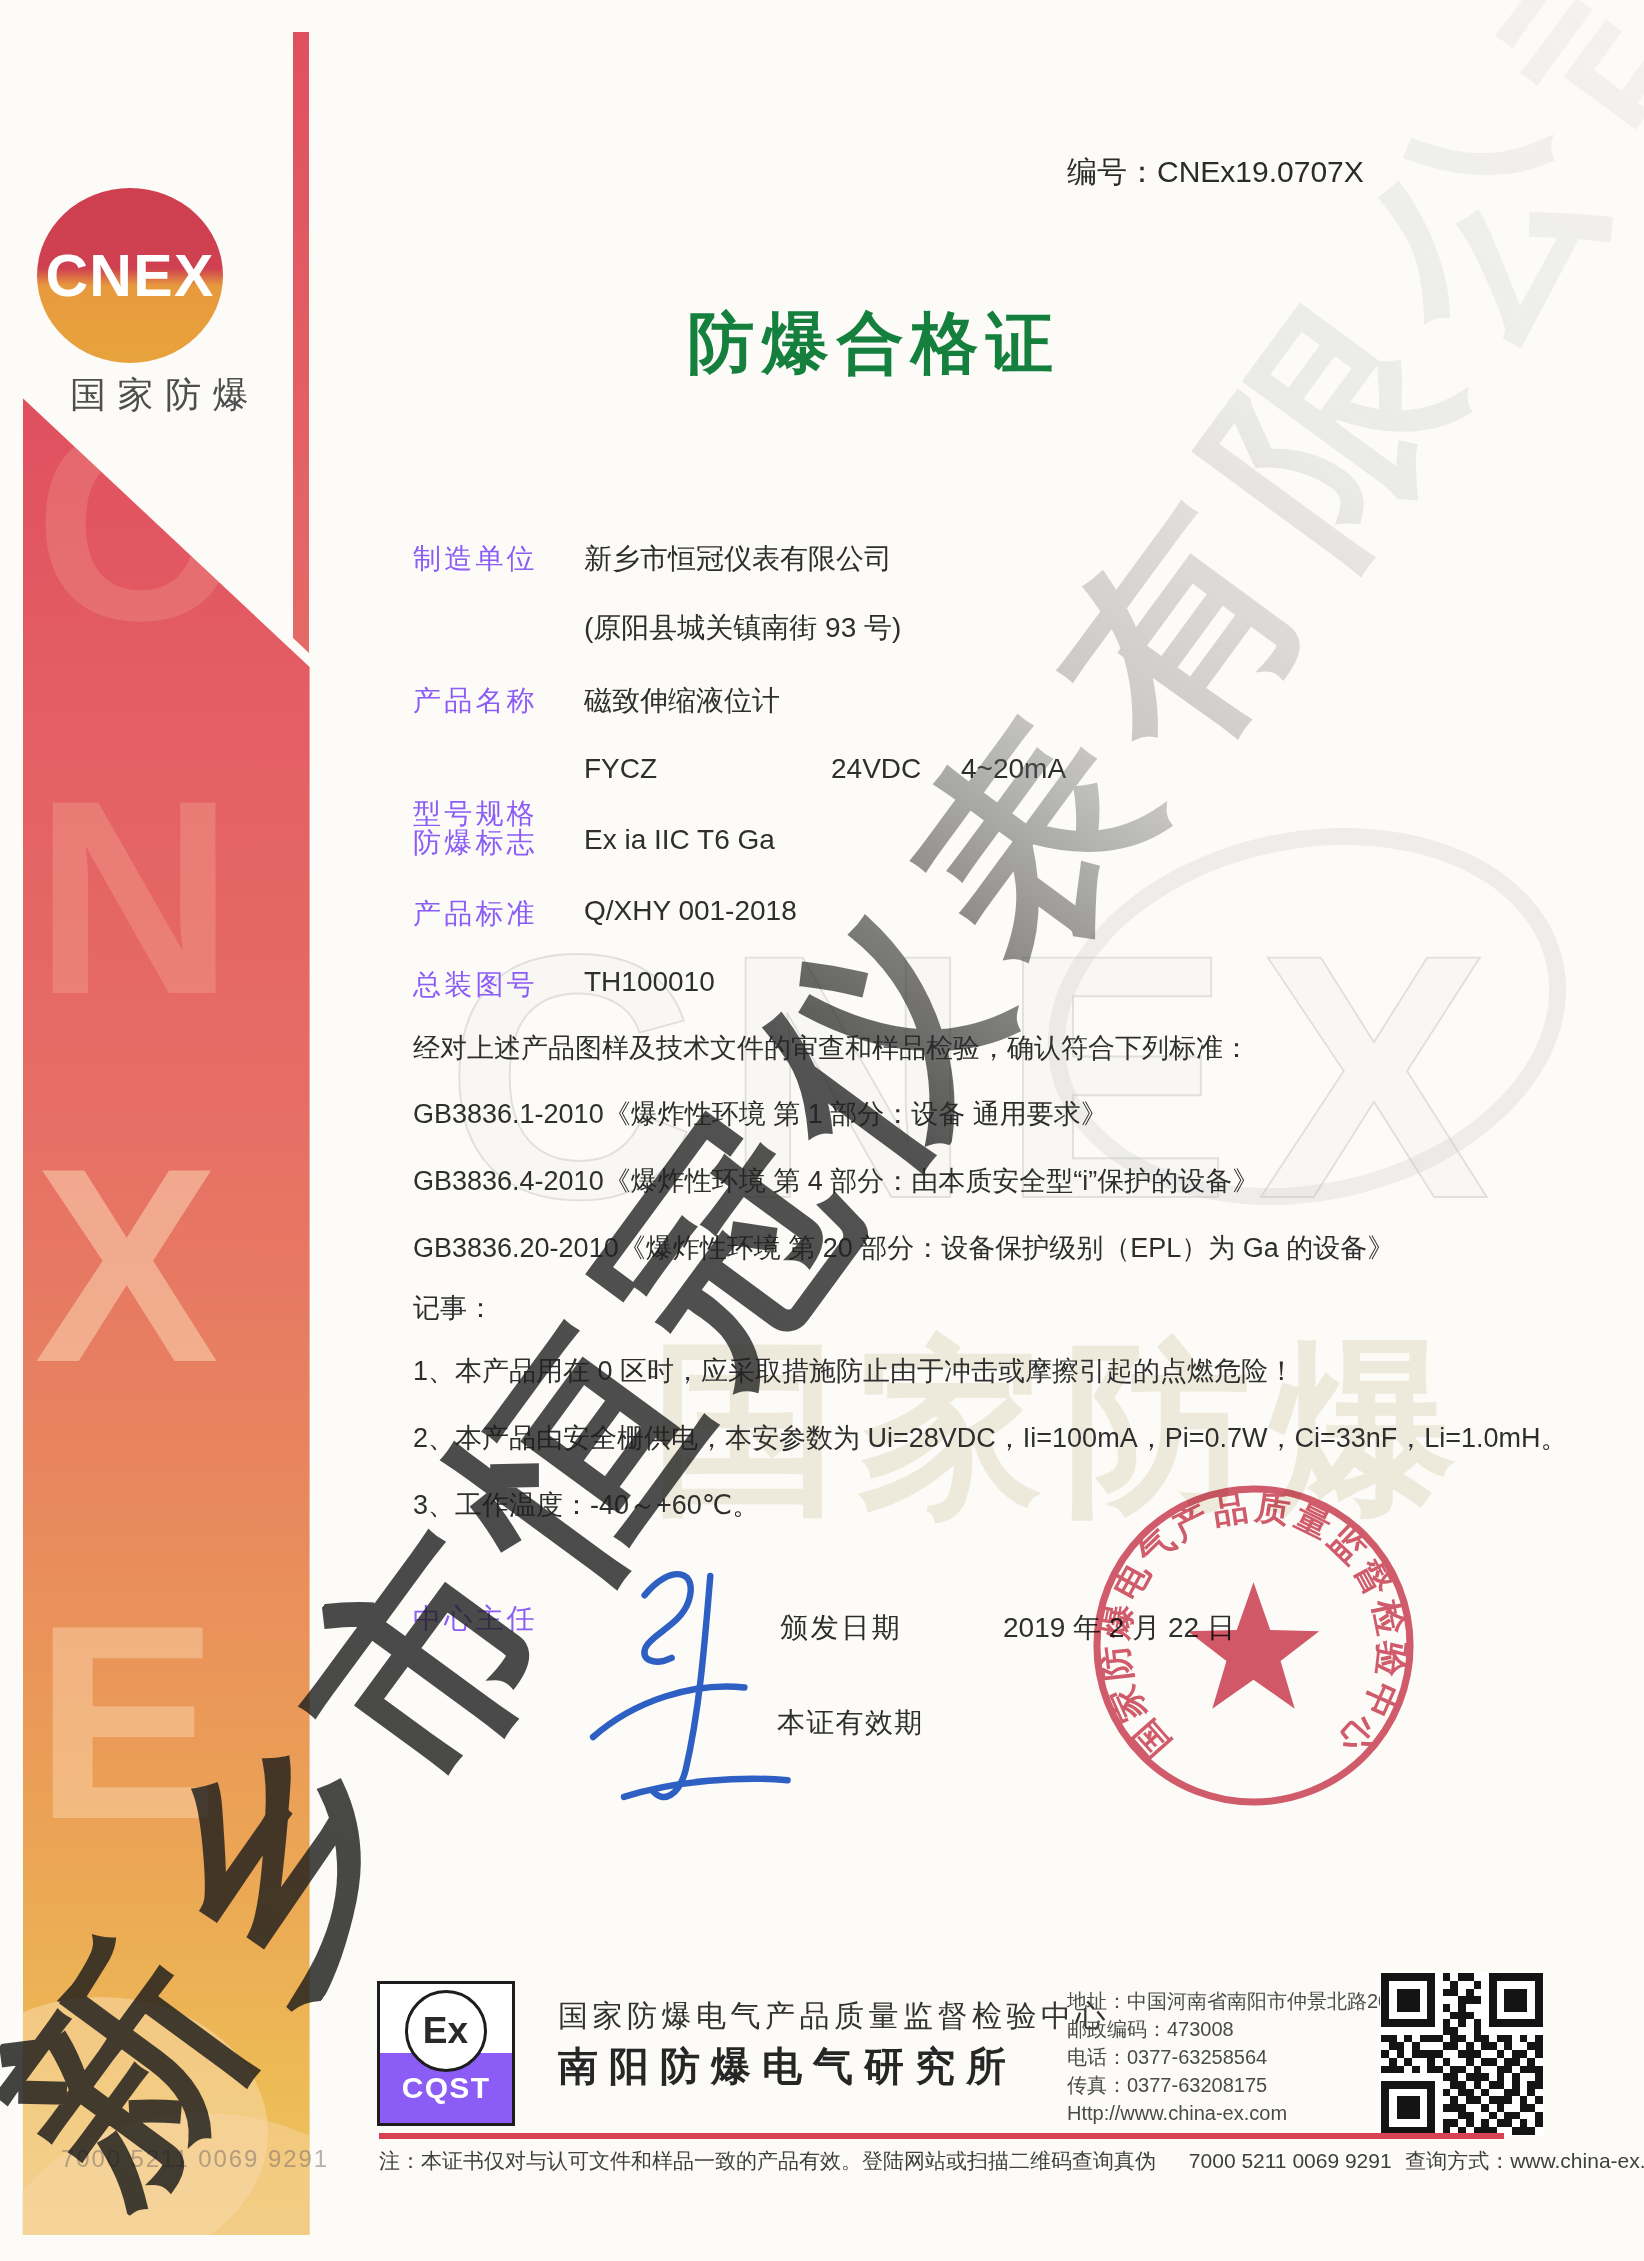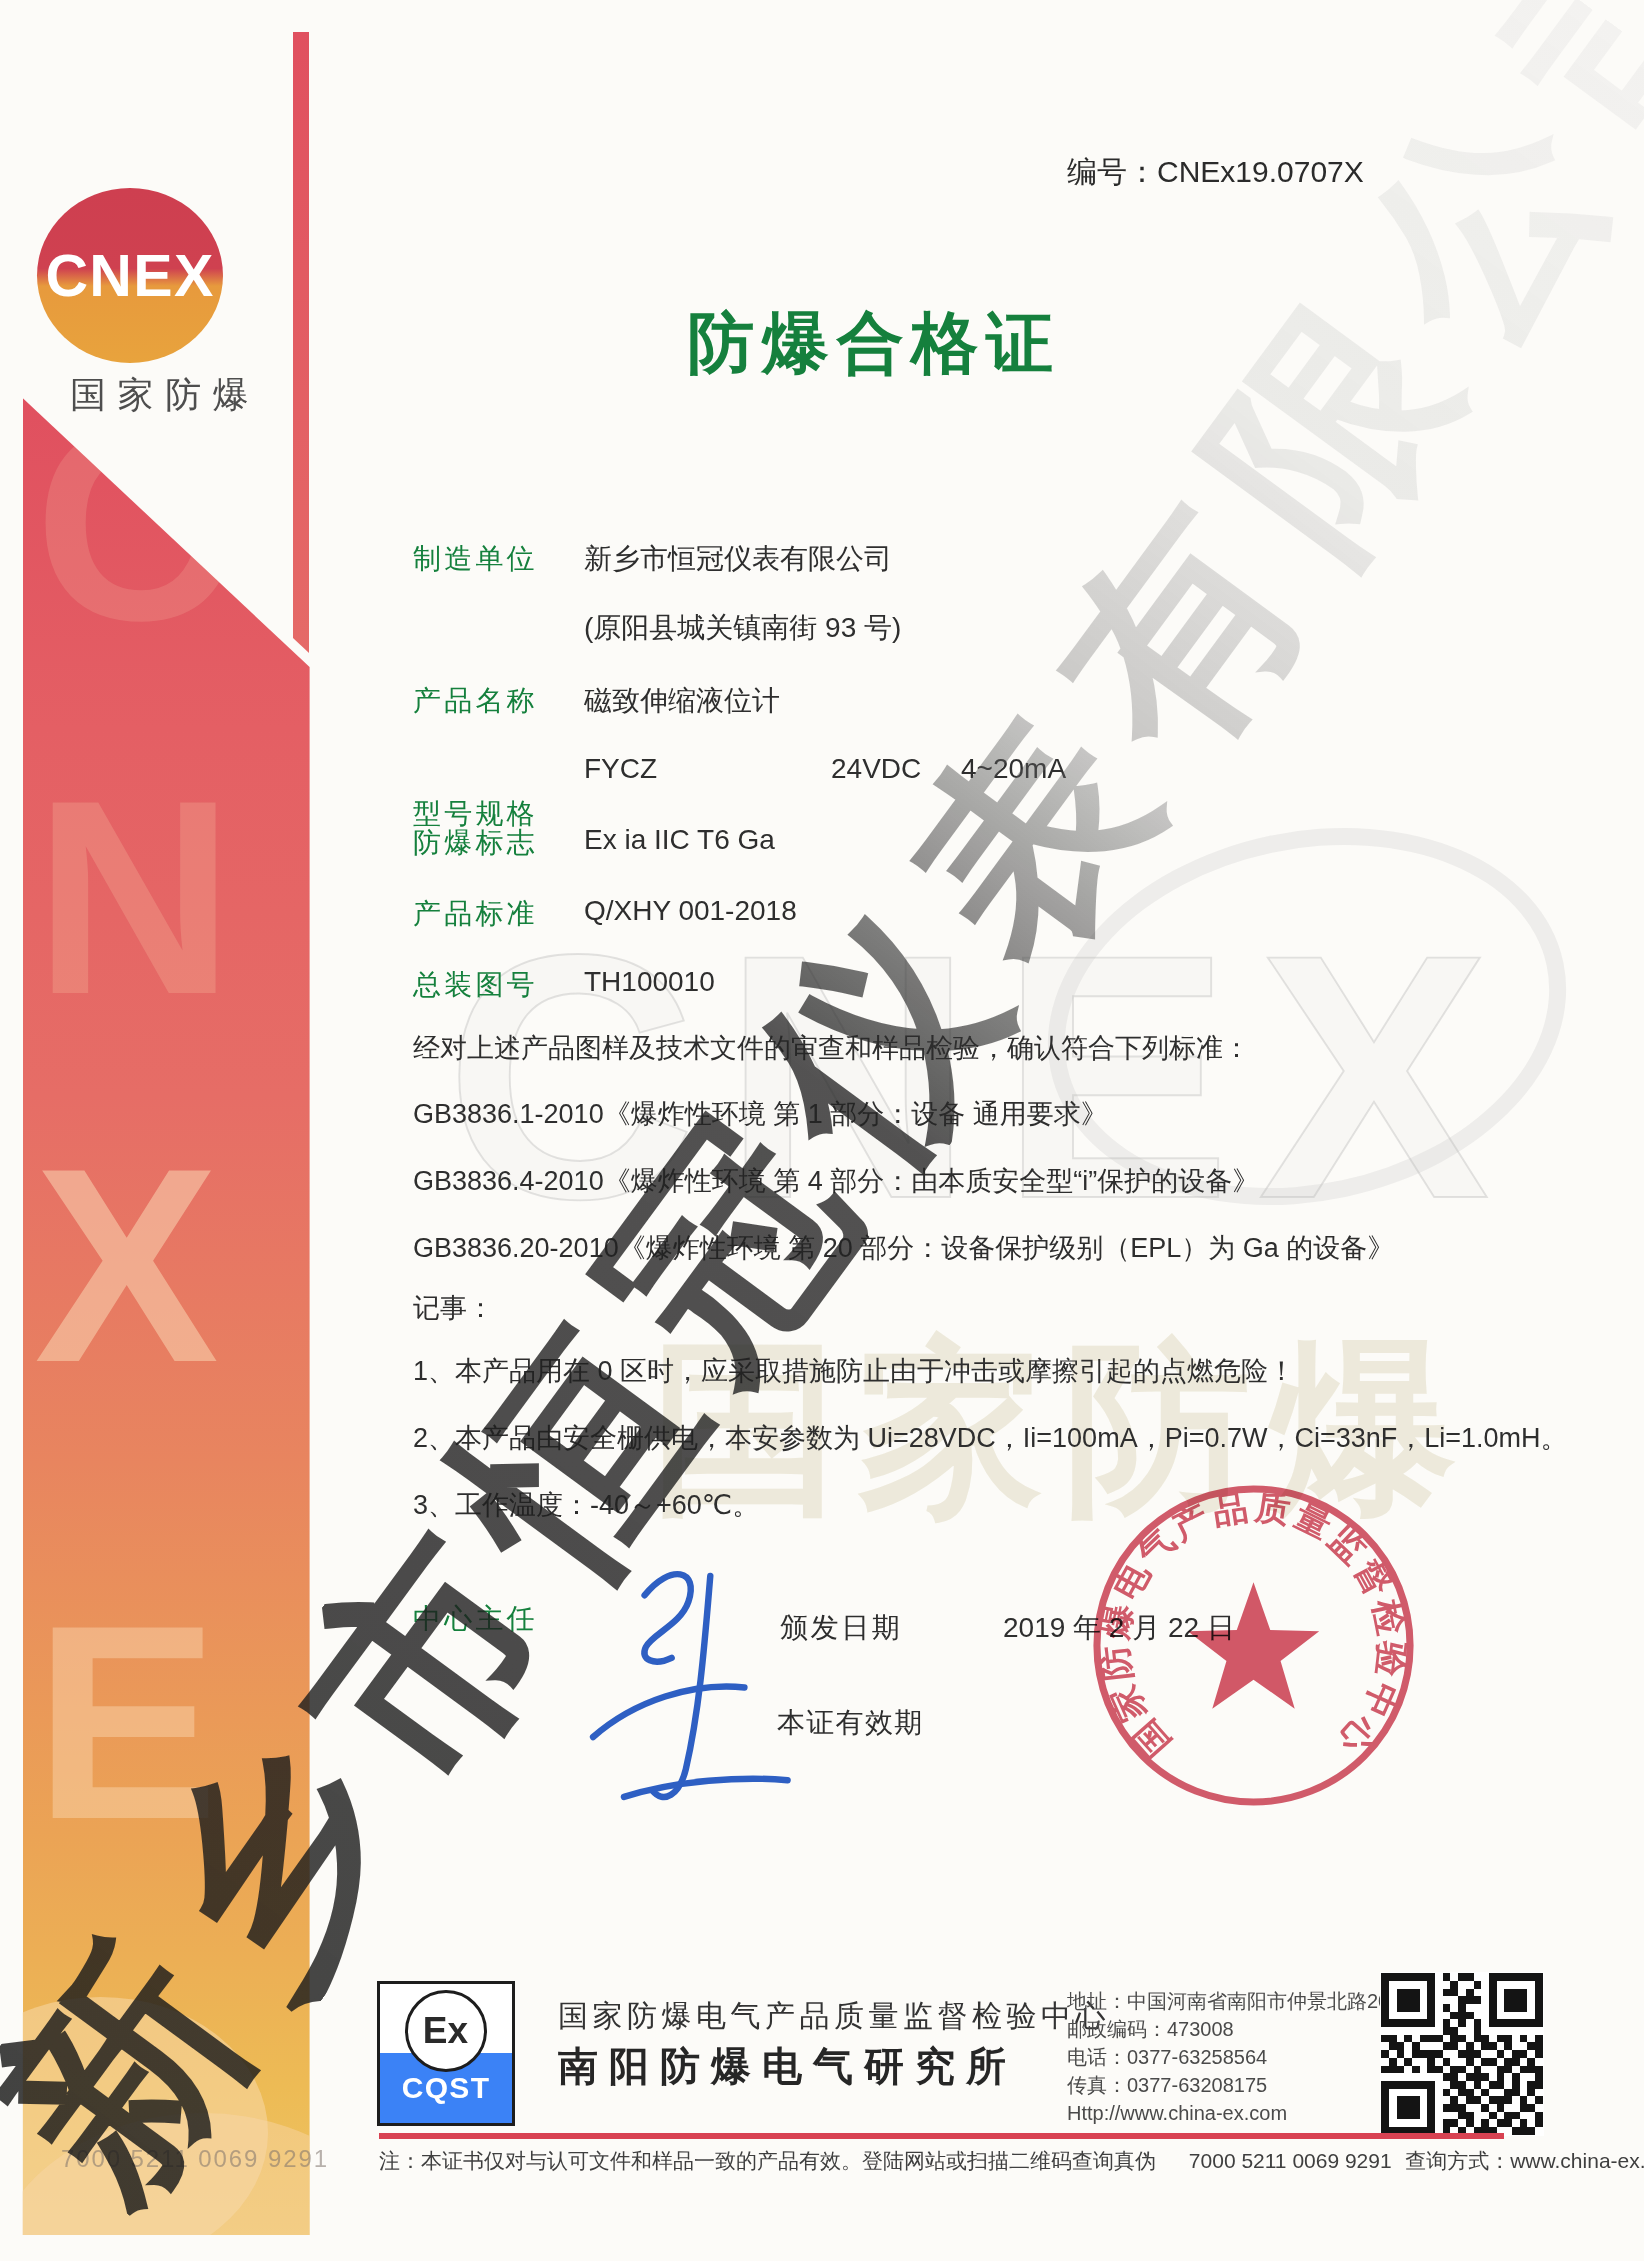--- a/index.html
+++ b/index.html
@@ -34,21 +34,21 @@
     display:flex; align-items:center; justify-content:center; z-index:2;
   }
   #logo span{color:#fff; font-size:59px; font-weight:900; letter-spacing:1.3px;}
   #logo-subtitle{left:70px; top:371px; font-size:36px; letter-spacing:11.6px; color:#4e4e4e; z-index:2;}
 
   
   #cert-number{left:1067px; top:152px; font-size:30px; color:#2b2b2b; z-index:2;}
   #cert-title{left:613px; top:298px; width:522px; text-align:center; font-size:67px; font-weight:700; letter-spacing:7.7px; color:#15803d; z-index:2;}
 
   
-  .f-label{position:absolute; left:413px; font-size:28px; letter-spacing:3.2px; color:#15803d; z-index:2;}
+  .f-label{position:absolute; left:413px; font-size:28px; letter-spacing:3.2px; color:#8b5cf6; z-index:2;}
   .f-value{position:absolute; left:584px; font-size:28px; color:#2e2e2e; z-index:2;}
   .para{position:absolute; left:413px; font-size:27px; color:#2e2e2e; z-index:2;}
 
   
   #signature-svg{left:548px; top:1547px; z-index:3;}
   #stamp{left:1086px; top:1478px; width:335px; height:335px; z-index:4; mix-blend-mode:multiply; opacity:.9;}
 
   
   #wm-company{
     left:58px; top:2047px; width:2644px; height:232px; line-height:232px;
@@ -62,21 +62,21 @@
     left:445px; top:903px; font-size:348px; font-weight:900; letter-spacing:26px;
     color:rgba(200,200,200,0.07); -webkit-text-stroke:1.9px rgba(172,172,172,0.32);
     z-index:1; line-height:1;
   }
   #wm-ellipse{left:1045px; top:832px; width:490px; height:335px; border:17px solid rgba(185,185,185,0.20); border-radius:50%; transform:rotate(-12deg); z-index:1;}
   #wm-gjfb{left:651px; top:1335px; font-size:187px; font-weight:900; letter-spacing:19.3px; color:rgba(214,204,172,0.38); z-index:1; line-height:1;}
   #band-code{left:61px; top:2145px; font-size:24px; letter-spacing:1.9px; color:rgba(125,115,108,0.55); z-index:2;}
 
   
   #ex-logo{left:377px; top:1981px; width:132px; height:139px; border:3.2px solid #1d1d1d; background:#fff; z-index:2;}
-  #ex-logo .bottom{position:absolute; left:0; bottom:0; width:100%; height:70px; background:#3b82f6; display:flex; align-items:center; justify-content:center;}
+  #ex-logo .bottom{position:absolute; left:0; bottom:0; width:100%; height:70px; background:#8b5cf6; display:flex; align-items:center; justify-content:center;}
   #ex-logo .bottom span{color:#fff; font-size:30px; font-weight:700; letter-spacing:1.3px;}
   #ex-logo .circle{position:absolute; left:24.5px; top:6.4px; width:76px; height:76px; border:3.9px solid #1d1d1d; border-radius:50%; background:#fff; display:flex; align-items:center; justify-content:center; z-index:1;}
   #ex-logo .circle span{font-size:37px; font-weight:800; color:#2a2a2a;}
   #org-line1{left:558px; top:1996px; font-size:30px; letter-spacing:4.5px; color:#333; z-index:2;}
   #org-line2{left:558px; top:2039px; font-size:40px; font-weight:700; letter-spacing:11px; color:#262626; z-index:2;}
   #contact{left:1067px; top:1987px; font-size:20px; color:#4a4a4a; line-height:28px; z-index:2;}
   #qr{left:1380px; top:1972px; padding:1.3px; background:#fff; z-index:2;}
   .qr-row{display:flex;}
   .qr-cell{width:7.7px; height:7.7px; background:#fff;}
   .qr-cell.on{background:#141414;}

